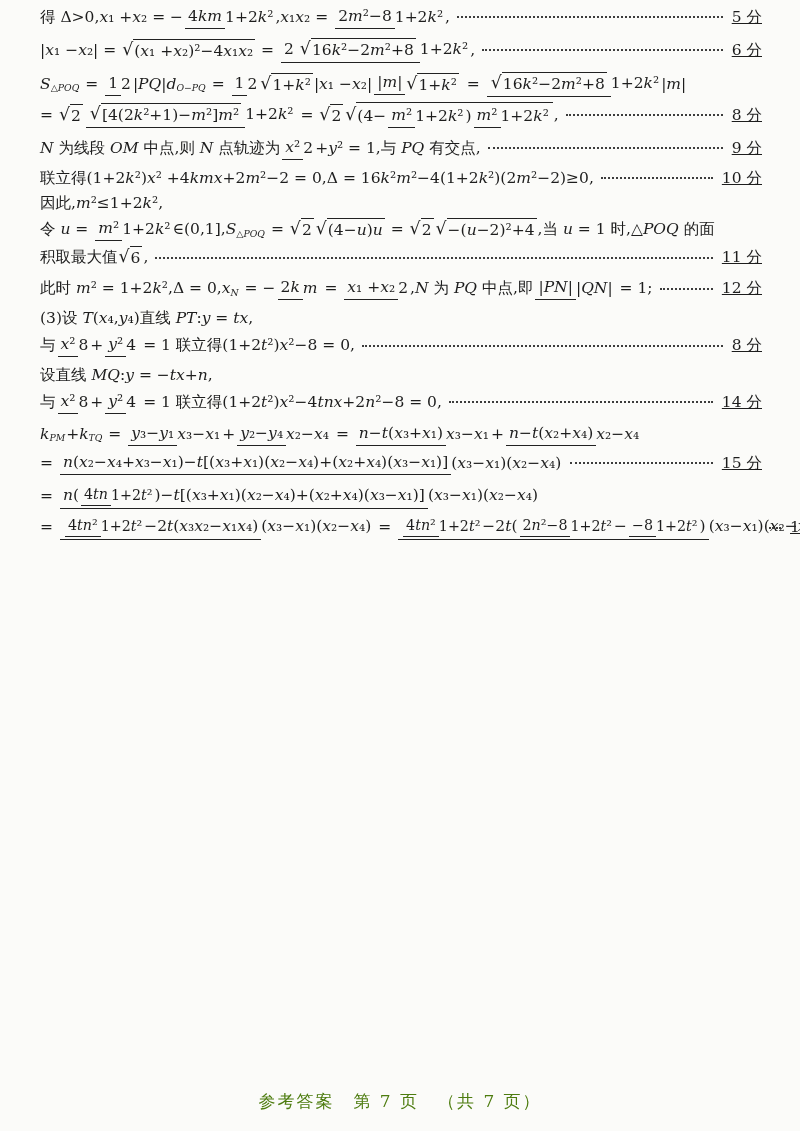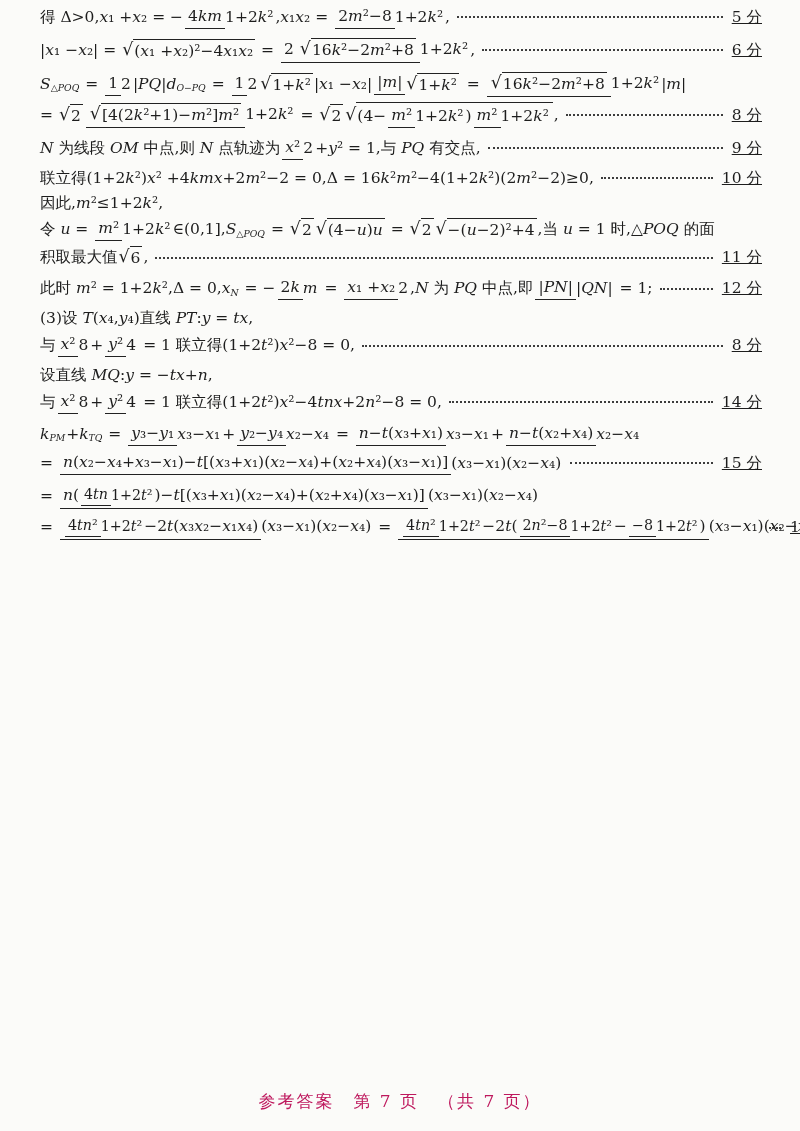--- a/index.html
+++ b/index.html
@@ -32,21 +32,21 @@
   .radicand{border-top:1.4px solid #222;padding:1px 2px 0 1px;}
   .msub{font-size:0.6em;position:relative;top:0.45em;margin-right:1px;letter-spacing:0;justify-content:flex-end;}
   .dots{
     flex:1 1 auto;min-width:12px;height:0;
     border-bottom:2px dotted #3c3c3c;
     margin:0 9px 0 7px;align-self:center;
   }
   .score{white-space:nowrap;font-size:15.5px;text-decoration:underline;}
   .footer{
     position:absolute;left:0;bottom:18px;width:100%;
-    text-align:center;font-size:17px;letter-spacing:2px;color:#be185d;
+    text-align:center;font-size:17px;letter-spacing:2px;color:#4d7c0f;
   }
 </style>
 </head>
 <body>
 
 <div class="page">
 
   <div class="line">
     <span class="math">
         <span class="mg">

